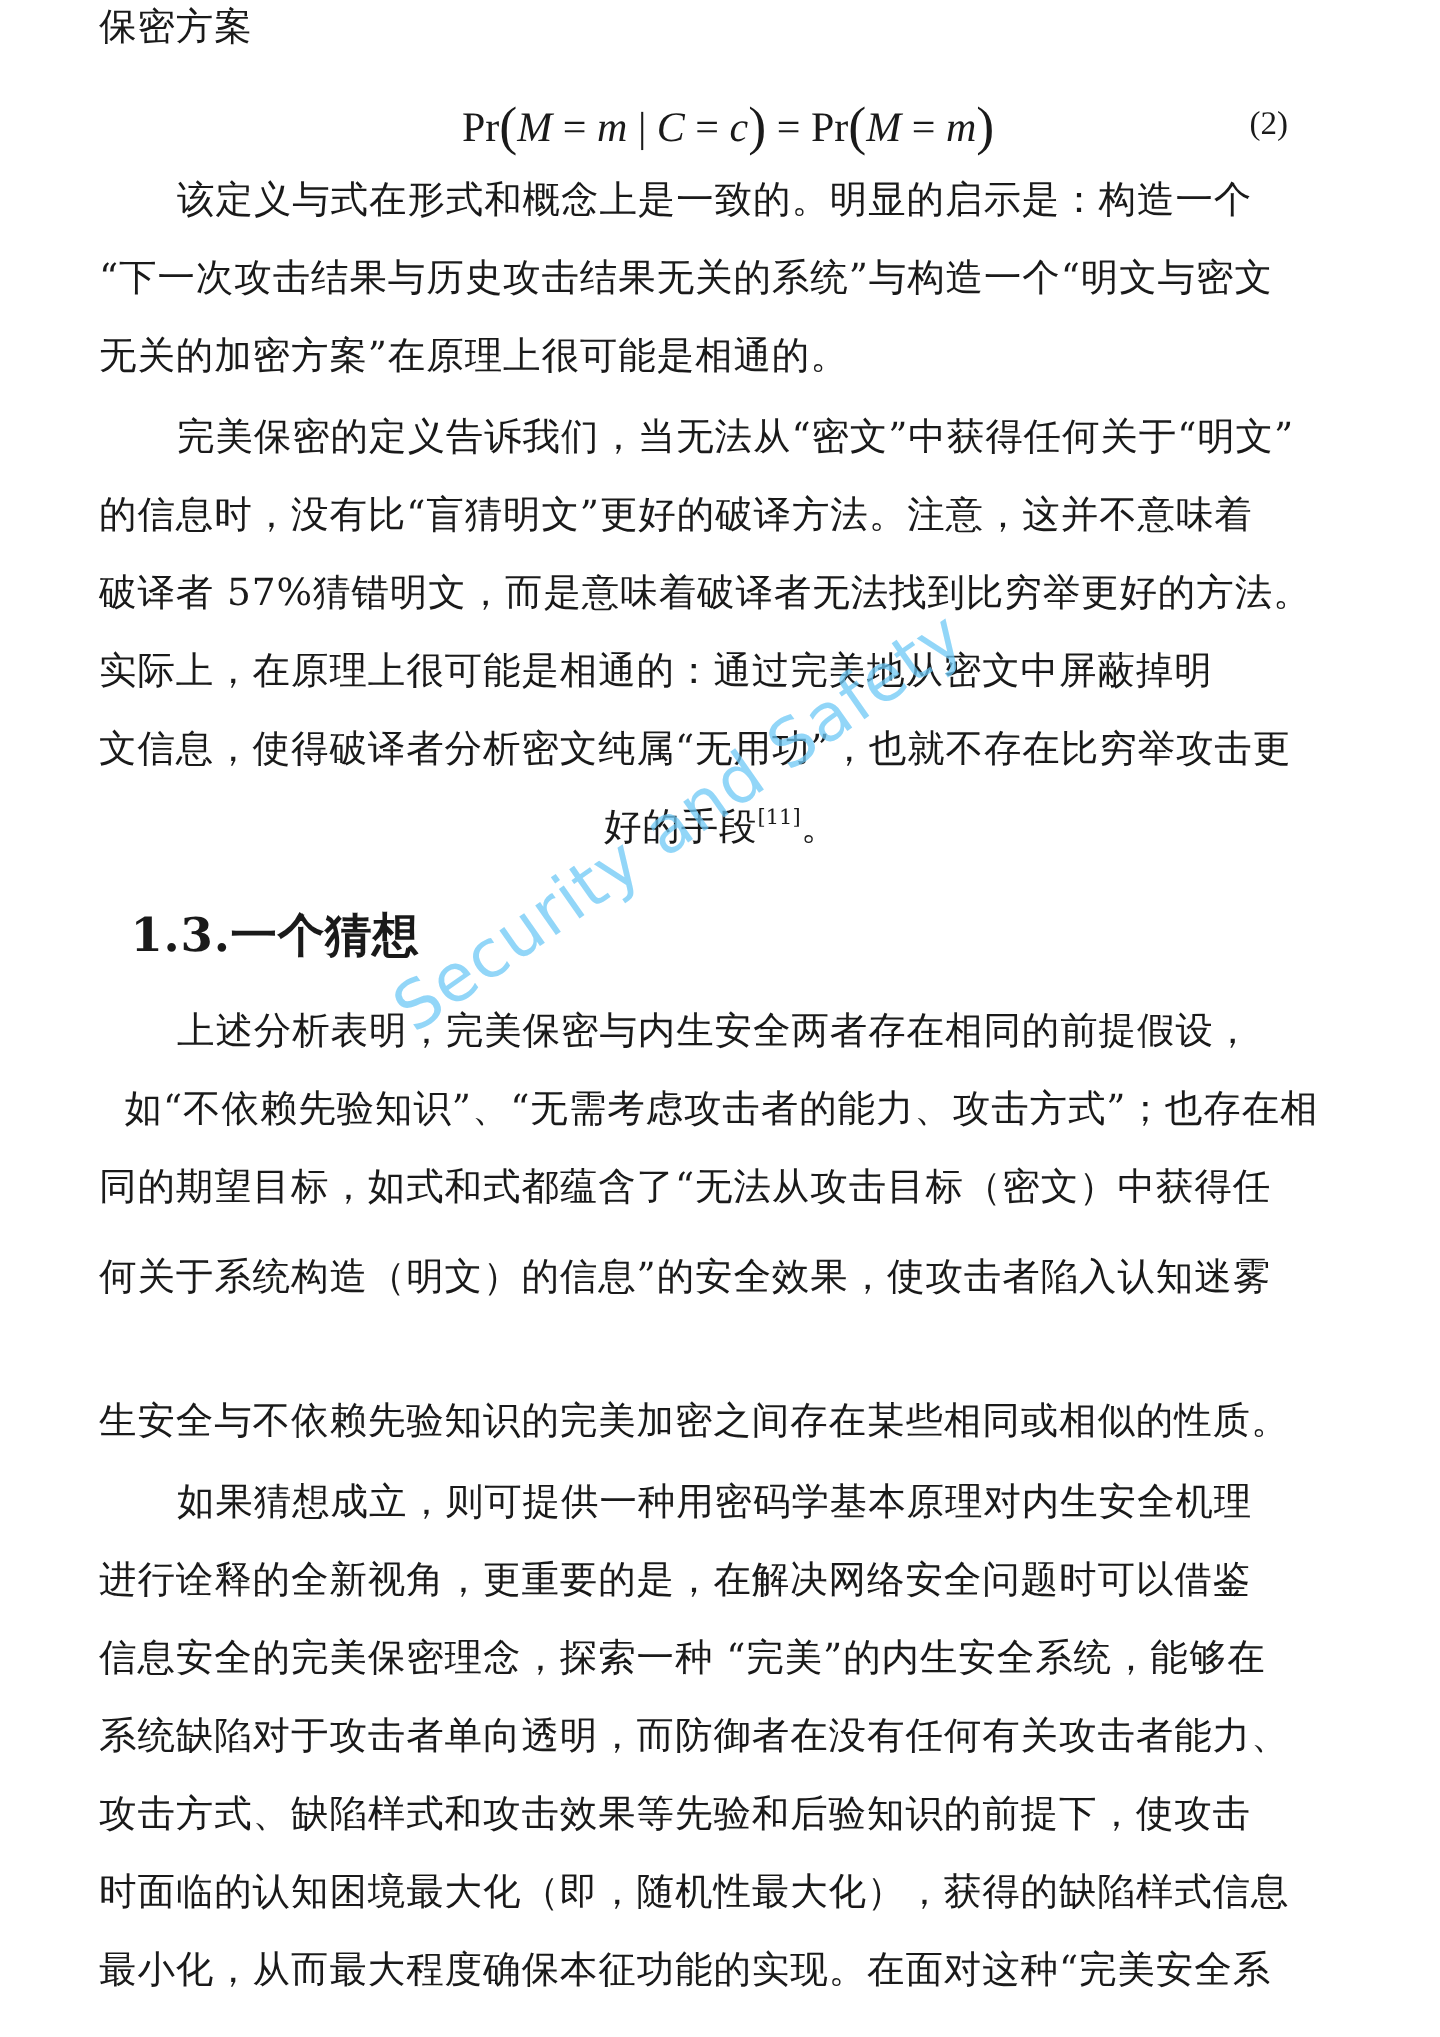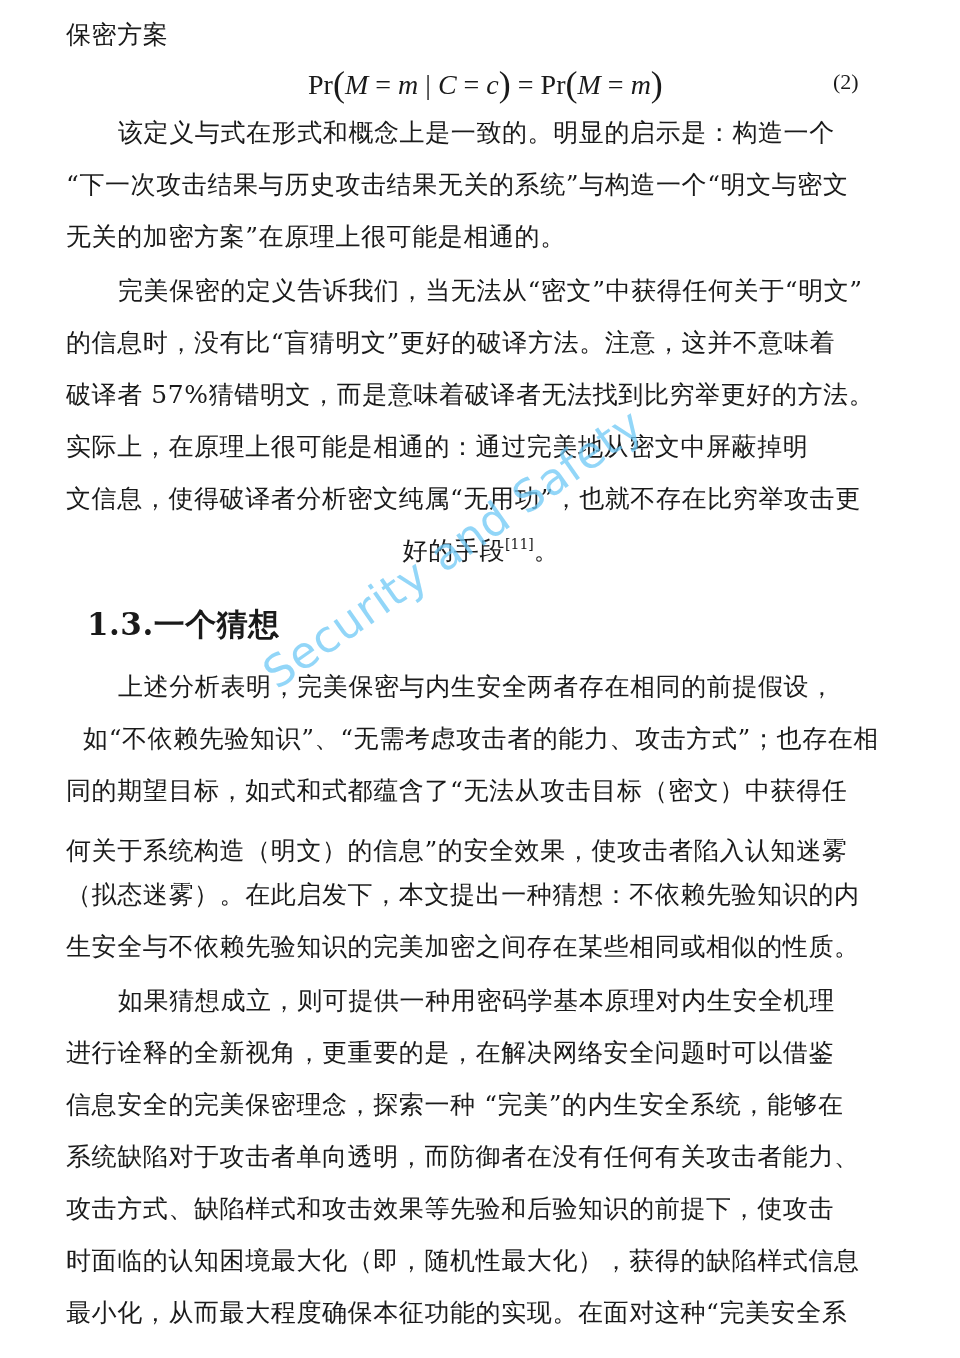--- a/index.html
+++ b/index.html
@@ -85,21 +85,21 @@
       white-space: nowrap;
       letter-spacing: 1px;
       pointer-events: none;
     }
   </style>
 </head>
 <body>
 
 <div class="page">
 
-  <div class="line" style="top:20px;font-family:Liberation Serif, serif;">保密方案</div>
+  <div class="line" style="top:4px;font-family:Liberation Serif, serif;">保密方案</div>
 
   <div class="equation">
     <span>Pr</span><span class="paren">(</span><span class="it">M</span><span> = </span><span class="it">m</span><span> | </span><span class="it">C</span><span> = </span><span class="it">c</span><span class="paren">)</span><span> = </span><span>Pr</span><span class="paren">(</span><span class="it">M</span><span> = </span><span class="it">m</span><span class="paren">)</span>
   </div>
   <div class="eq-number">(2)</div>
 
   <div class="line indent" style="top:118px;">该定义与式在形式和概念上是一致的。明显的启示是：构造一个</div>
   <div class="line" style="top:170px;">“下一次攻击结果与历史攻击结果无关的系统”与构造一个“明文与密文</div>
   <div class="line" style="top:222px;">无关的加密方案”在原理上很可能是相通的。</div>
 
@@ -113,23 +113,20 @@
   <div class="line" style="top:536px;text-align:center;">
     <span>好的手段</span><span class="sup">[11]</span><span>。</span>
   </div>
 
   <div class="heading">1.3.一个猜想</div>
 
   <div class="line indent" style="top:672px;">上述分析表明，完美保密与内生安全两者存在相同的前提假设，</div>
   <div class="line" style="top:724px;text-align:center;">如“不依赖先验知识”、“无需考虑攻击者的能力、攻击方式”；也存在相</div>
   <div class="line" style="top:776px;">同的期望目标，如式和式都蕴含了“无法从攻击目标（密文）中获得任</div>
   <div class="line" style="top:836px;">何关于系统构造（明文）的信息”的安全效果，使攻击者陷入认知迷雾</div>
-  <div class="line" style="top:880px;">
-    <span>（拟态迷雾）。在此启发下，本文提出一种猜想：</span><span class="bold">不依赖先验知识的内</span>
-  </div>
   <div class="line" style="top:932px;">
     <span class="bold">生安全与不依赖先验知识的完美加密之间存在某些相同或相似的性质</span><span>。</span>
   </div>
 
   <div class="line indent" style="top:986px;">如果猜想成立，则可提供一种用密码学基本原理对内生安全机理</div>
   <div class="line" style="top:1038px;">进行诠释的全新视角，更重要的是，在解决网络安全问题时可以借鉴</div>
   <div class="line" style="top:1090px;">信息安全的完美保密理念，探索一种 “完美”的内生安全系统，能够在</div>
   <div class="line" style="top:1142px;">系统缺陷对于攻击者单向透明，而防御者在没有任何有关攻击者能力、</div>
   <div class="line" style="top:1194px;">攻击方式、缺陷样式和攻击效果等先验和后验知识的前提下，使攻击</div>
   <div class="line" style="top:1246px;">时面临的认知困境最大化（即，随机性最大化），获得的缺陷样式信息</div>

